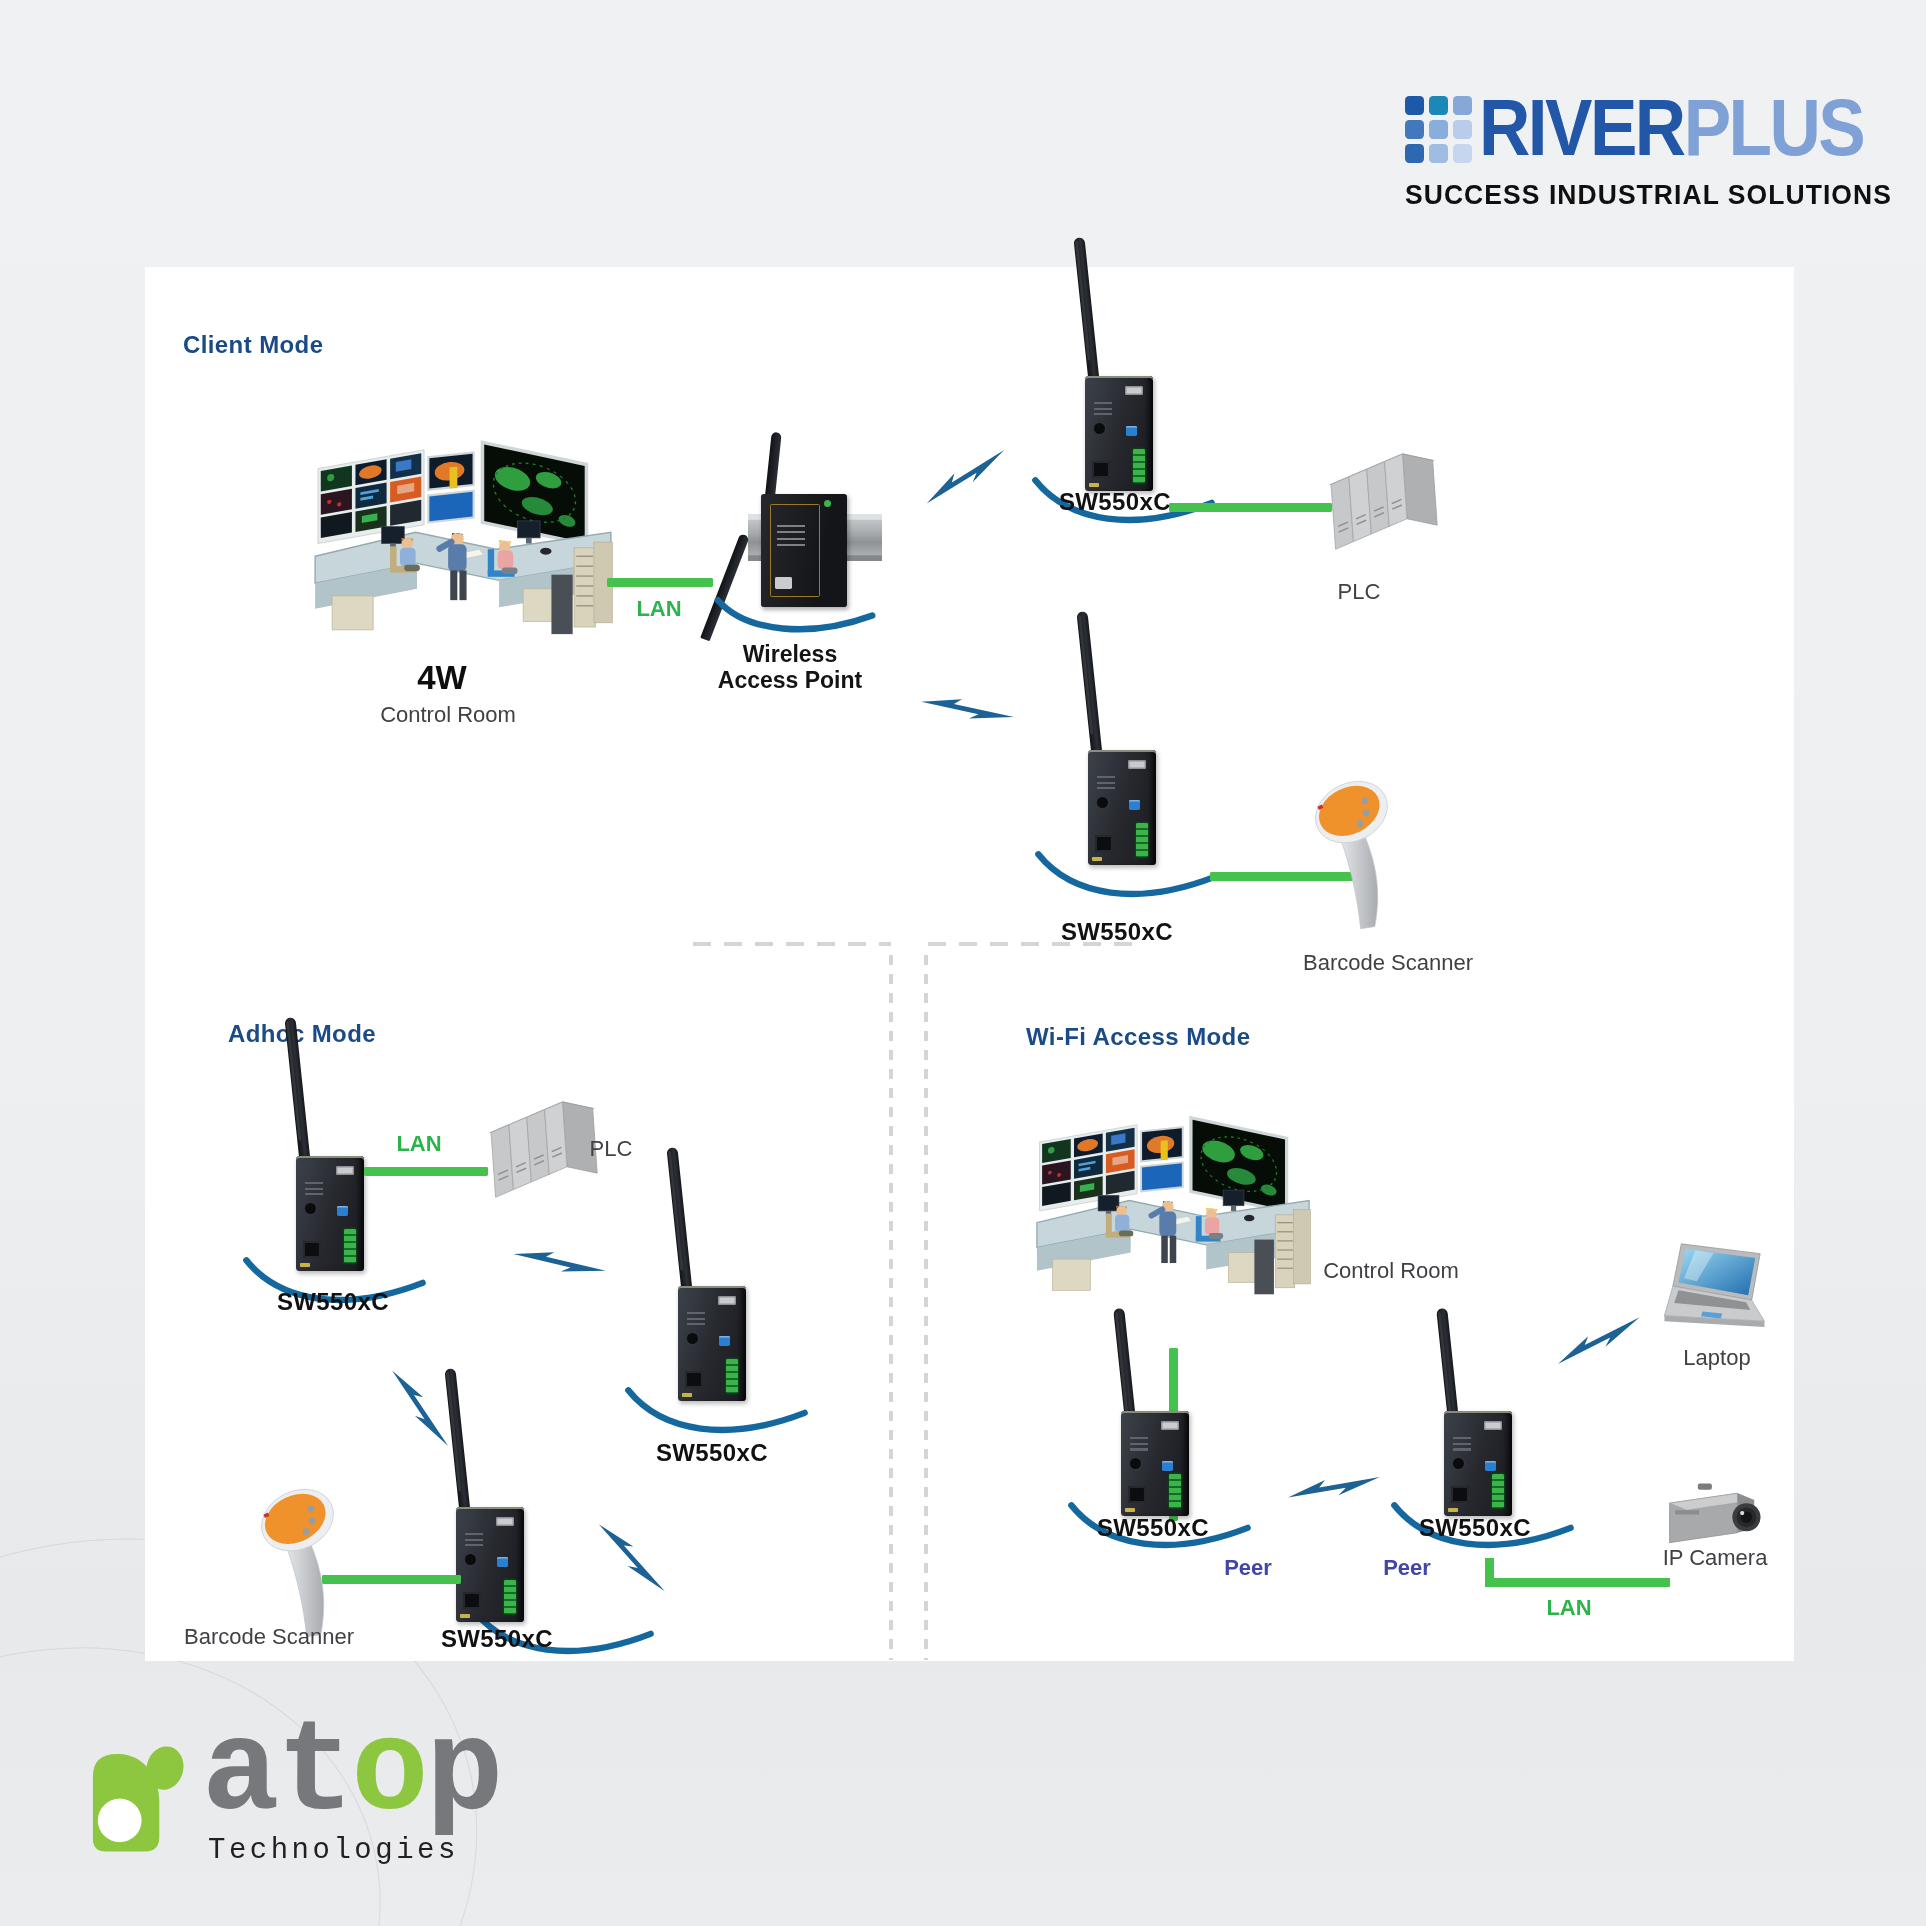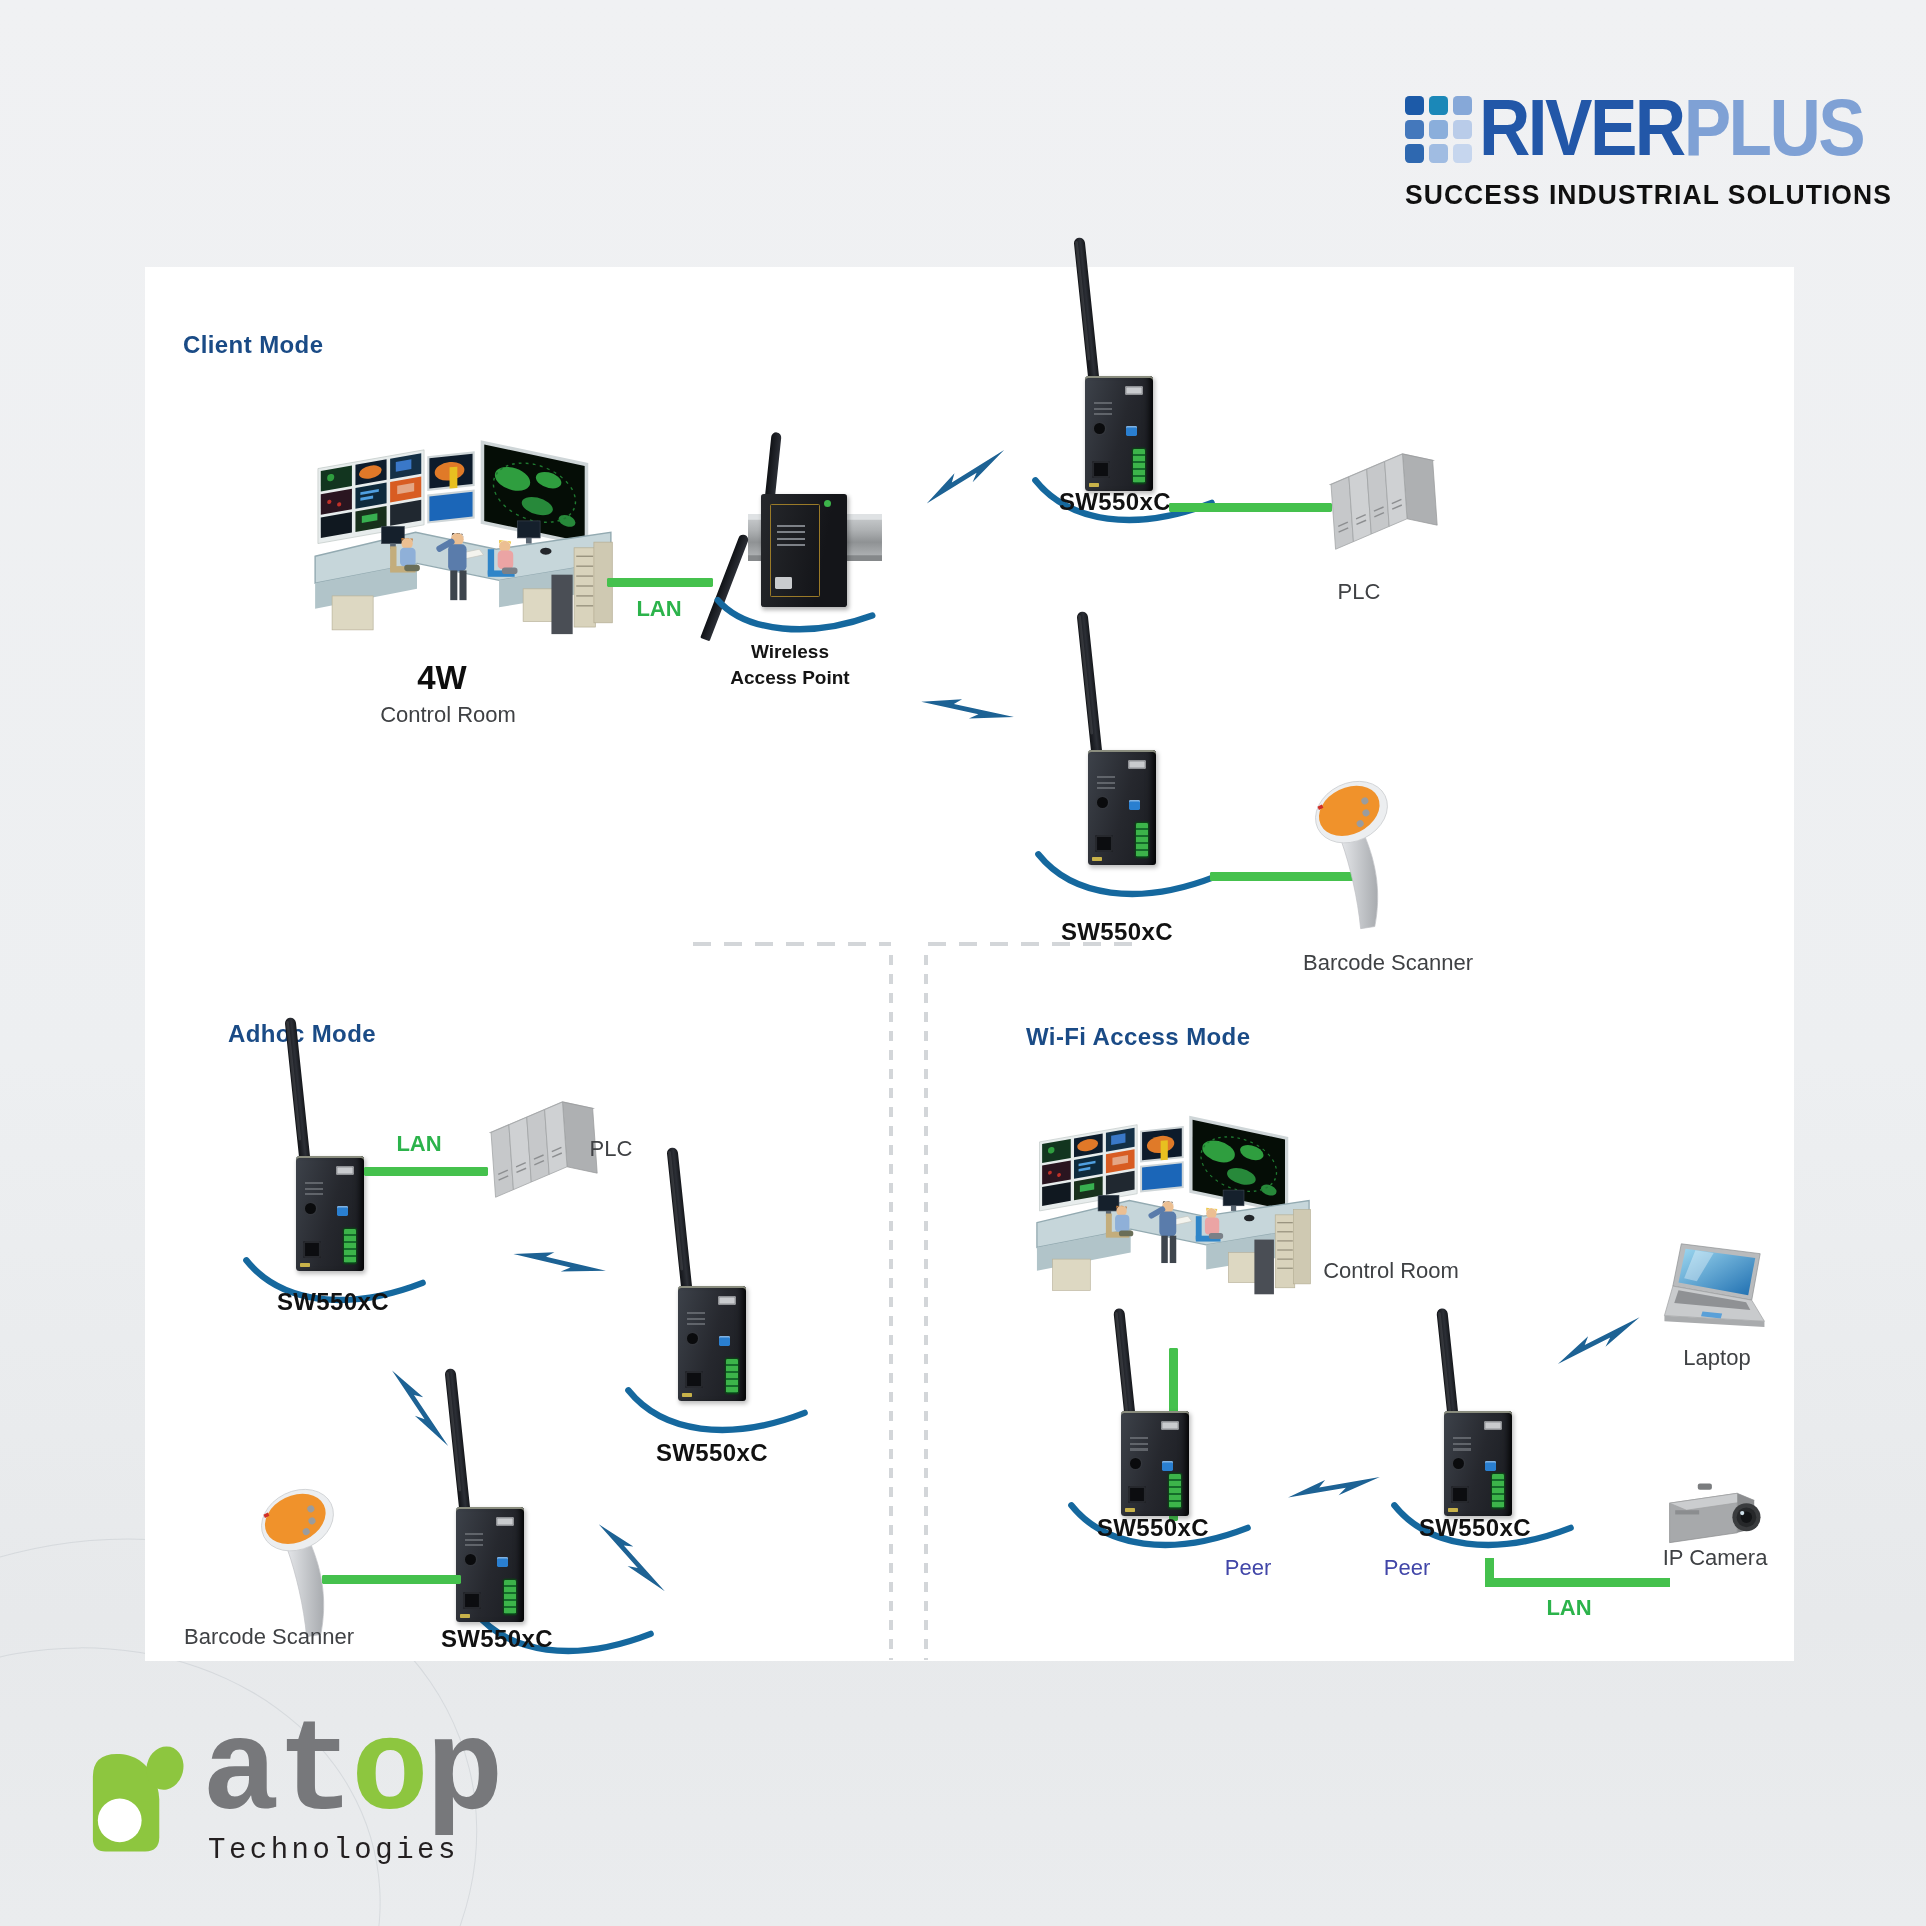--- a/index.html
+++ b/index.html
@@ -26,23 +26,23 @@
 
   
   .dash-h{position:absolute;height:4.2px;background:repeating-linear-gradient(90deg,var(--divider) 0 18.4px,transparent 18.4px 31px);}
   .dash-v{position:absolute;width:4.2px;background:repeating-linear-gradient(180deg,var(--divider) 0 10px,transparent 10px 19px);}
 
   
   .lbl{position:absolute;transform:translateX(-50%);white-space:nowrap;}
   .dev-text{font-size:24px;font-weight:bold;color:var(--label);letter-spacing:0.4px;}
   .sub-text{font-size:22px;font-weight:500;color:var(--sub);}
   .lan-text{font-size:22px;font-weight:600;color:var(--lan-text);}
-  .ap-text{font-size:19px;font-weight:bold;color:#141414;}
+  .ap-text{font-size:23px;font-weight:bold;color:#141414;}
   .cap-4w{font-size:33px;font-weight:bold;color:#0d0d0d;}
-  .peer-text{font-size:22px;font-weight:normal;color:var(--peer);}
+  .peer-text{font-size:22px;font-weight:bold;color:var(--peer);}
 
   
   .node{position:absolute;}
   .lan-h{height:9.2px;background:var(--lan);border-radius:1.4px;}
   .lan-v{width:9.2px;background:var(--lan);border-radius:1.4px;}
   .lan-drop{position:absolute;left:0;top:0;width:9.2px;height:29px;background:var(--lan);}
   .lan-run{position:absolute;left:0;top:20px;height:9.2px;background:var(--lan);}
 
   
   .sw550{width:68px;}

